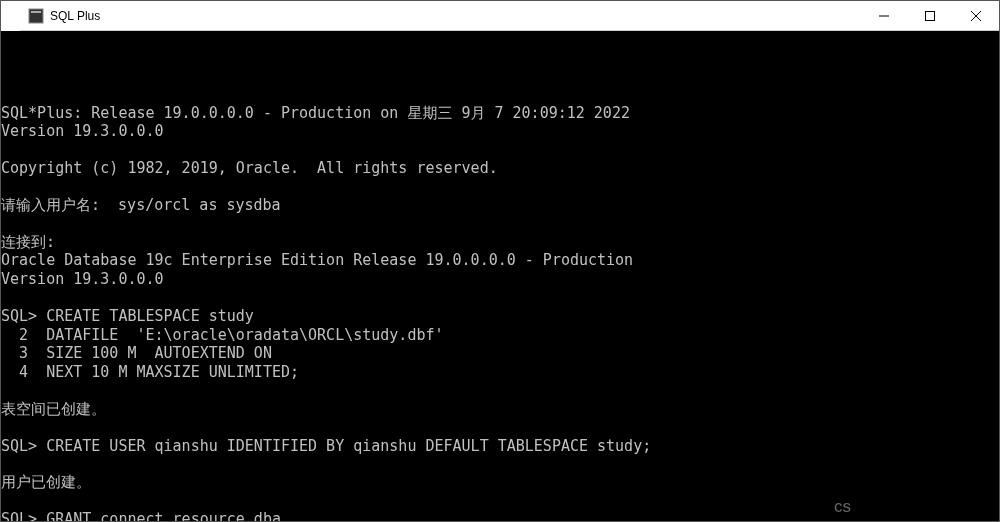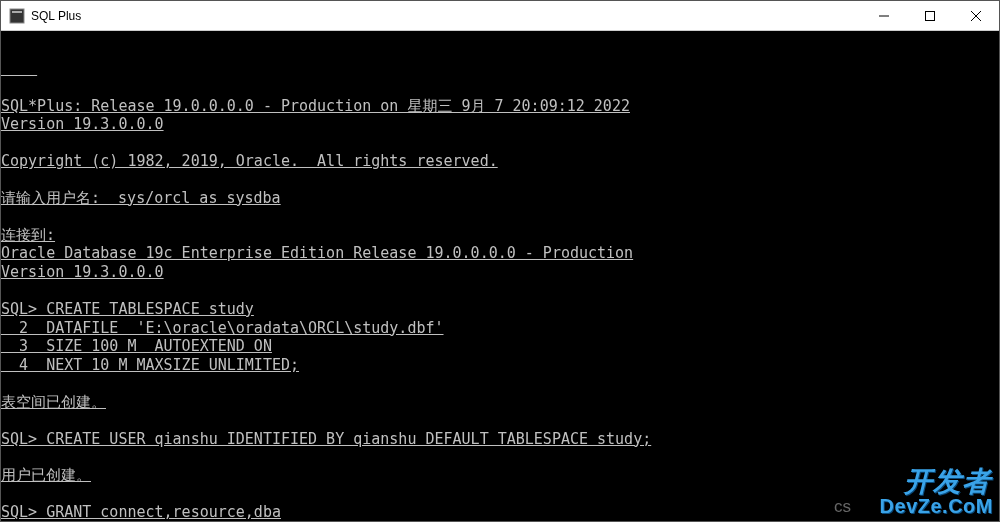--- a/index.html
+++ b/index.html
@@ -21,20 +21,21 @@
       flex-direction: column;
       border: 1px solid #555;
     }
     .titlebar {
       height: 30px;
       background: #fff;
       display: flex;
       align-items: center;
       padding: 0 0 0 8px;
       border-bottom: 1px solid #ccc;
+      margin-left: 19px;
     }
     .titlebar-icon {
       width: 16px;
       height: 16px;
       margin-right: 6px;
       display: inline-flex;
       align-items: center;
       justify-content: center;
     }
     .titlebar-title {
@@ -56,25 +57,24 @@
       color: #000;
       cursor: pointer;
     }
     .terminal {
       flex: 1;
       background: #000;
       color: #c0c0c0;
       font-family: "NSimSun", "SimSun", "Consolas", monospace;
       font-size: 15px;
       line-height: 1.25;
-      padding: 10px 0 0 0;
+      padding: 17px 0 0 0;
       white-space: pre;
       overflow: hidden;
       position: relative;
-      text-decoration: underline;
     }
     .terminal-line {
       min-height: 18px;
     }
     .watermark1 {
       position: absolute;
       right: 8px;
       bottom: 22px;
       color: #3aa3e8;
       font-size: 28px;
@@ -131,16 +131,14 @@
         <svg width="10" height="10" viewBox="0 0 10 10">
             <line x1="0" y1="0" x2="10" y2="10" stroke="#000" stroke-width="1"></line>
             <line x1="10" y1="0" x2="0" y2="10" stroke="#000" stroke-width="1"></line>
           </svg>
       </div>
     </div>
   </div>
   <div class="terminal">
     <div id="term-lines"><div class="terminal-line"></div><div class="terminal-line">SQL*Plus: Release 19.0.0.0.0 - Production on 星期三 9月 7 20:09:12 2022</div><div class="terminal-line">Version 19.3.0.0.0</div><div class="terminal-line"></div><div class="terminal-line">Copyright (c) 1982, 2019, Oracle.  All rights reserved.</div><div class="terminal-line"></div><div class="terminal-line">请输入用户名:  sys/orcl as sysdba</div><div class="terminal-line"></div><div class="terminal-line">连接到:</div><div class="terminal-line">Oracle Database 19c Enterprise Edition Release 19.0.0.0.0 - Production</div><div class="terminal-line">Version 19.3.0.0.0</div><div class="terminal-line"></div><div class="terminal-line">SQL&gt; CREATE TABLESPACE study</div><div class="terminal-line">  2  DATAFILE  'E:\oracle\oradata\ORCL\study.dbf'</div><div class="terminal-line">  3  SIZE 100 M  AUTOEXTEND ON</div><div class="terminal-line">  4  NEXT 10 M MAXSIZE UNLIMITED;</div><div class="terminal-line"></div><div class="terminal-line">表空间已创建。</div><div class="terminal-line"></div><div class="terminal-line">SQL&gt; CREATE USER qianshu IDENTIFIED BY qianshu DEFAULT TABLESPACE study;</div><div class="terminal-line"></div><div class="terminal-line">用户已创建。</div><div class="terminal-line"></div><div class="terminal-line">SQL&gt; GRANT connect,resource,dba</div><div class="terminal-line">  2  TO qianshu;</div></div>
     <div class="watermark-cs">cs</div>
-    <div class="watermark1">开发者</div>
-    <div class="watermark2">DevZe.CoM</div>
   </div>
 </div>
 
 </body></html>

